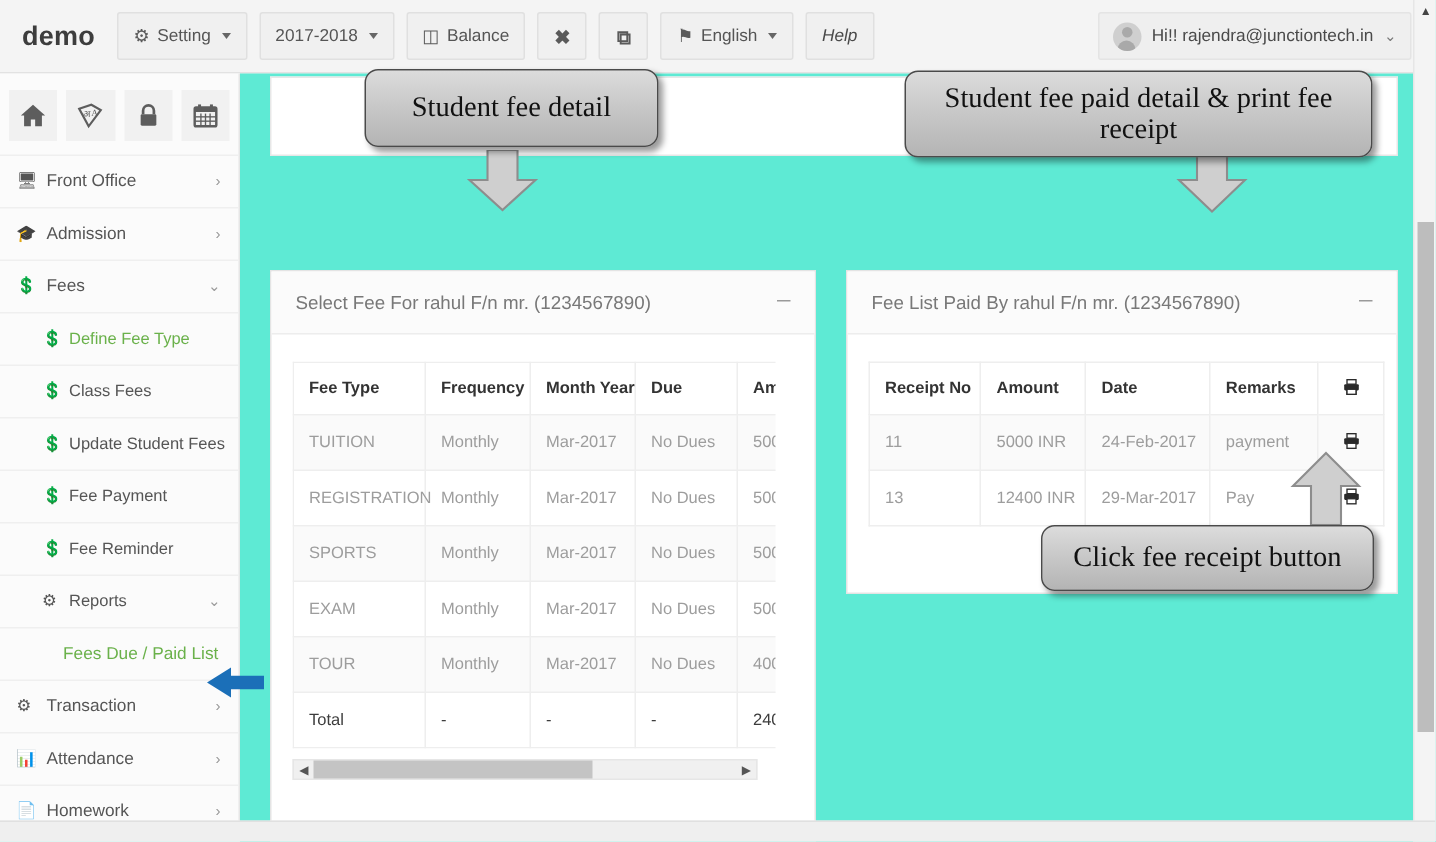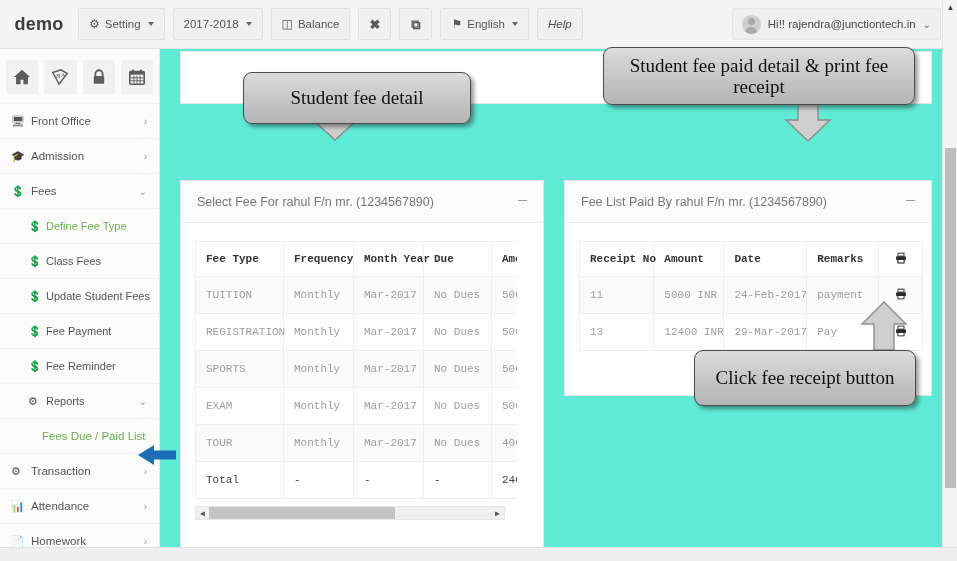--- a/index.html
+++ b/index.html
@@ -117,21 +117,21 @@
   .panel-head {
     height: 42px; display: flex; align-items: center;
     padding: 0 16px;
     background: #fbfbfb; border-bottom: 1px solid #ededed;
     font-size: 12.5px; color: #787878;
   }
   .panel-head .ph-title { flex: 1; white-space: nowrap; }
   .minus {
     width: 9px; height: 1px; background: #9a9a9a; margin-bottom: 2px;
   }
-  .panel-body { padding: 18px 14px 8px 14px; font-family: Liberation Mono, monospace; }
+  .panel-body { padding: 18px 14px 8px 14px; }
 
   table { border-collapse: collapse; }
   th, td {
     border: 1px solid #eeeeee;
     text-align: left;
     white-space: nowrap;
     font-weight: normal;
   }
   th {
     font-size: 11px; color: #333; font-weight: bold;
@@ -528,35 +528,35 @@
             </tr>
           </tbody>
         </table>
       </div>
     </div>
   </div>
 
   <svg class="arrow-down" style="left:310px; top:100px; width:50px; height:42px;" viewBox="0 0 50 42">
     <path d="M15 0 L35 0 L35 20 L47 20 L25 40 L3 20 L15 20 Z" fill="#cfcfcf" stroke="#8d8d8d" stroke-width="1.4"></path>
   </svg>
-  <div class="callout" style="left:243px; top:72px; width:228px; height:52px;text-align:center;">
+  <div class="callout" style="left:243px; top:46px; width:196px; height:52px;text-align:center;">
     <span>Student fee detail</span>
   </div>
 
   <svg class="arrow-down" style="left:783px; top:99px; width:50px; height:44px;" viewBox="0 0 50 44">
     <path d="M15 0 L35 0 L35 21 L47 21 L25 42 L3 21 L15 21 Z" fill="#cfcfcf" stroke="#8d8d8d" stroke-width="1.4"></path>
   </svg>
   <div class="callout" style="left:603px; top:47px; width:312px; height:58px;">
     <span>Student fee paid detail &amp; print fee receipt</span>
   </div>
 
   <svg class="arrow-up" style="left:858px; top:300px; width:52px; height:52px;" viewBox="0 0 52 52">
     <path d="M26 2 L48 24 L36 24 L36 50 L16 50 L16 24 L4 24 Z" fill="#cfcfcf" stroke="#8d8d8d" stroke-width="1.4"></path>
   </svg>
-  <div class="callout" style="left:694px; top:350px; width:222px; height:56px;">
+  <div class="callout" style="left:694px; top:350px; width:222px; height:44px;">
     <span>Click fee receipt button</span>
   </div>
 
   <div class="vscroll">
     <div class="vs-up">▲</div>
     <div class="vs-thumb"></div>
     <div class="vs-dn">▼</div>
   </div>
   <div class="bottom-bar"></div>
 

